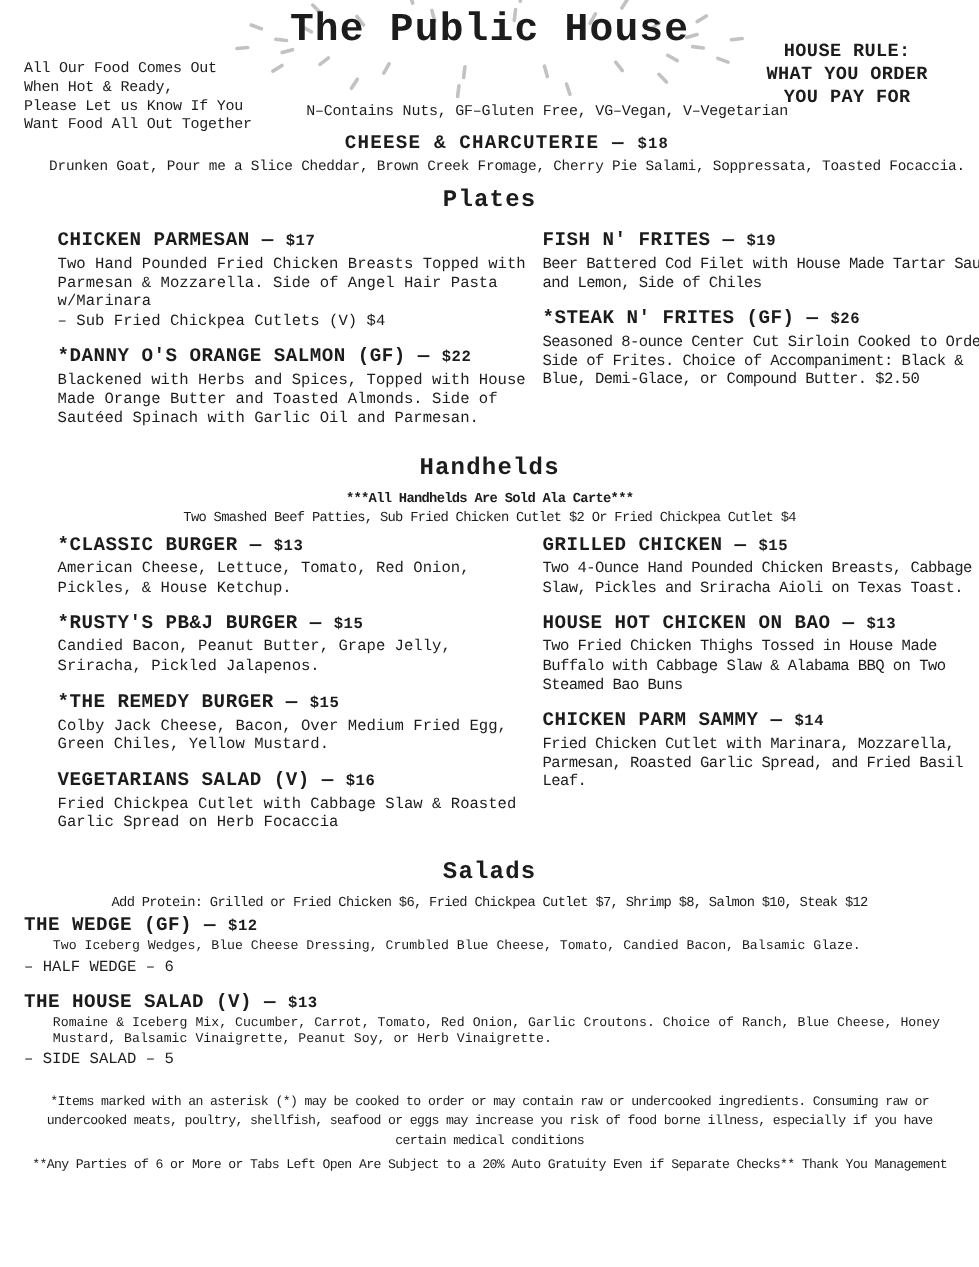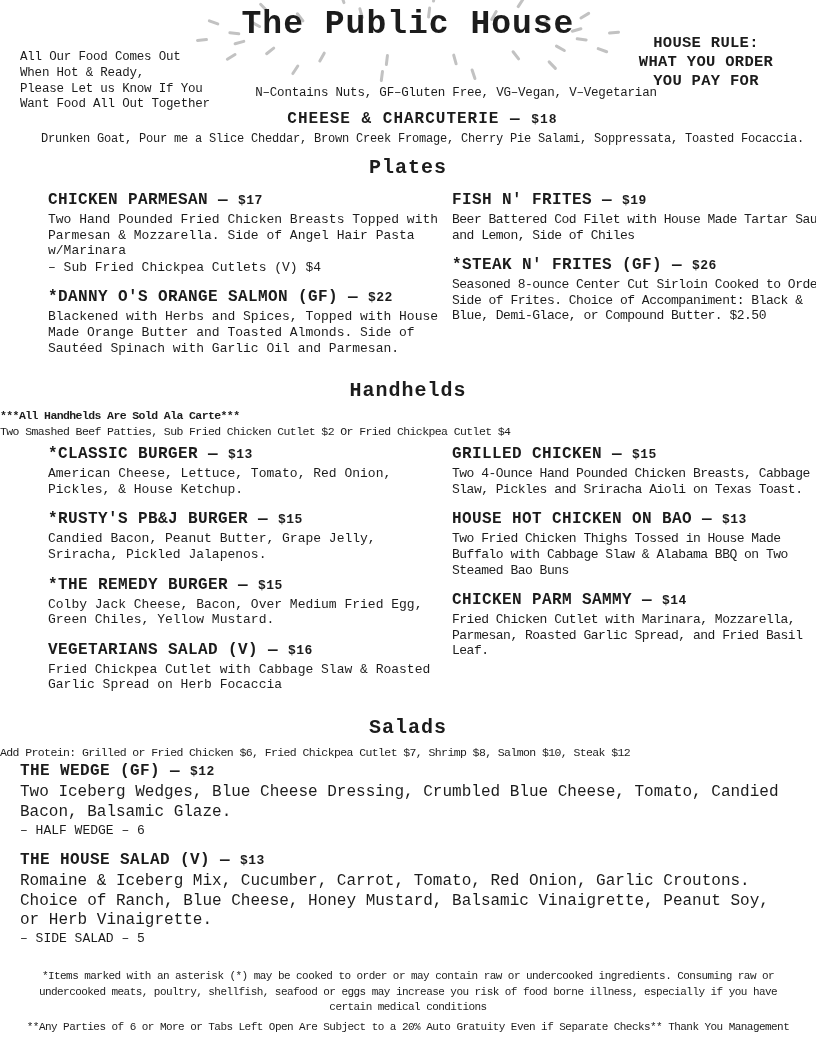--- a/index.html
+++ b/index.html
@@ -43,40 +43,40 @@
   .featured-title { font-size: 16px; font-weight: bold; letter-spacing: 1px; }
   .featured-title .item-price { font-size: 13px; }
   .featured-desc { font-size: 12px; letter-spacing: -0.2px; margin-top: 4px; }
 
   .section-heading {
     text-align: center; font-size: 20px; font-weight: bold;
     letter-spacing: 1px; margin: 10px 0 6px 0;
   }
 
   .note-condensed {
-    text-align: left; font-size: 11.5px; letter-spacing: -0.6px; line-height: 1.35;
+    text-align: center; font-size: 11.5px; letter-spacing: -0.6px; line-height: 1.35;
   }
   .note-bold { font-weight: bold; }
 
   
   .columns { display: flex; padding: 6px 18px 0 20px; }
   .col-left  { width: 392px; flex: 0 0 392px; margin-left: 28px; }
   .col-right { width: 382px; flex: 0 0 382px; margin-left: 12px; }
 
   .item { margin-bottom: 13px; }
   .item-title { font-size: 16px; font-weight: bold; letter-spacing: 0.4px; white-space: nowrap; }
   .item-dash { font-weight: bold; }
   .item-price { font-size: 13px; font-weight: bold; }
   .item-desc { font-size: 13px; line-height: 1.2; margin-top: 3px; }
   .col-right .item-desc { letter-spacing: -0.5px; }
   .item-addendum { font-size: 13px; line-height: 1.2; margin-top: 1px; }
 
   
   .fullwidth { padding: 2px 20px 0 20px; }
-  .fullwidth .item-desc { font-size: 16px; letter-spacing: 0; }
+  .fullwidth .item-desc { font-size: 11px; letter-spacing: 0; margin-left: 24px; }
 
   
   .footer { margin-top: 22px; text-align: center; }
   .footer-disclaimer {
     width: 744px; margin: 0 auto;
     font-size: 11px; letter-spacing: -0.55px; line-height: 1.45;
   }
   .footer-gratuity {
     margin-top: 5px; font-size: 11px; letter-spacing: -0.55px;
     white-space: nowrap;

